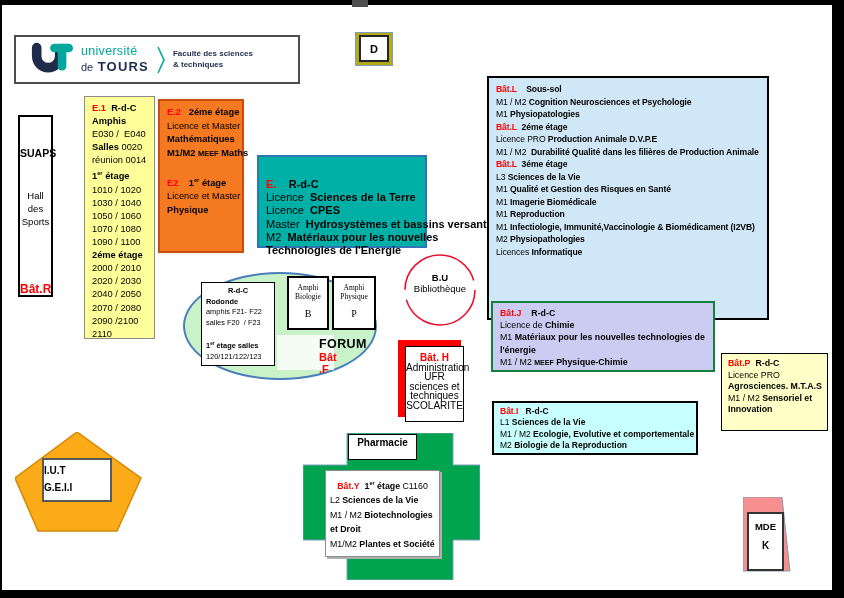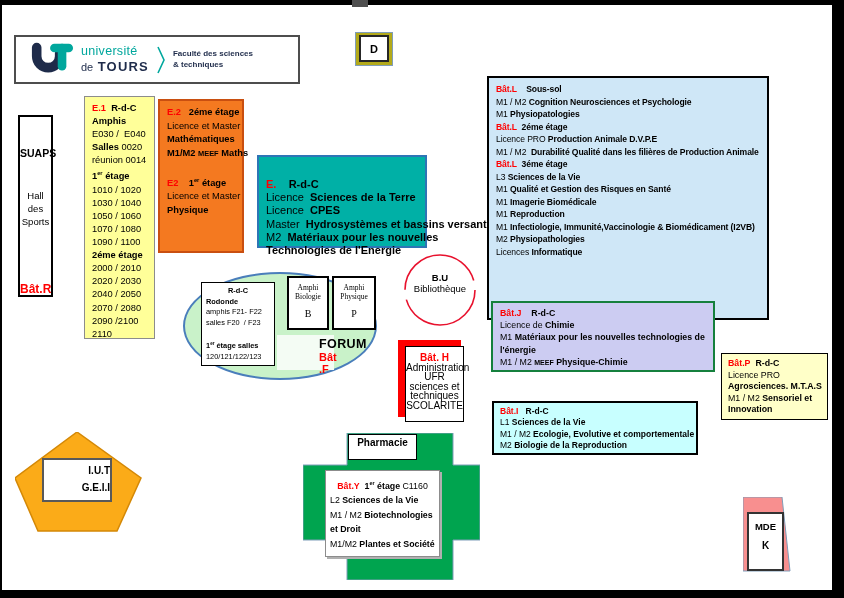--- a/index.html
+++ b/index.html
@@ -47,21 +47,21 @@
   .e1{left:84px;top:96px;width:71px;height:243px;background:#ffff99;border:1px solid #8c8c8c;
       padding:5px 7px;font-size:9.3px;line-height:13.1px;}
   .e2{left:158px;top:99px;width:86px;height:154px;background:#f47920;border:2px solid #c94f10;
       padding:5px 7px;font-size:9.3px;line-height:13.5px;}
   .ebox{left:257px;top:155px;width:170px;height:93px;background:#00b0a6;border:2px solid #2e75b6;
       padding:21px 7px;font-size:11px;line-height:13.2px;}
   .batl{left:487px;top:76px;width:282px;height:244px;background:#cfe7f7;border:2px solid #000;
       padding:5px 7px;font-size:8.6px;line-height:12.5px;letter-spacing:-0.1px;}
   .batj{left:491px;top:301px;width:224px;height:71px;background:#ccccf2;border:2px solid #15803d;
       padding:4px 7px;font-size:8.8px;line-height:12.2px;}
-  .batp{left:721px;top:353px;width:107px;height:67px;background:#ffffc8;border:1px solid #000;
+  .batp{left:721px;top:353px;width:107px;height:78px;background:#ffffc8;border:1px solid #000;
       padding:4px 6px;font-size:8.8px;line-height:11.6px;}
   .bati{left:492px;top:401px;width:206px;height:54px;background:#c8ffff;border:2px solid #000;
       padding:3px 6px;font-size:8.5px;line-height:11.4px;}
 
   
   .ellipse{left:183px;top:272px;width:194px;height:108px;background:#c9f2c9;border:2px solid #4a7ebb;border-radius:50%;}
   .rodonde{left:201px;top:282px;width:74px;height:84px;background:#fff;border:1px solid #000;
       padding:3px 4px;font-size:7.4px;line-height:10.6px;}
   .rodonde .tl:first-child{text-align:center;}
   .amphi{background:#fff;border:2px solid #000;text-align:center;font-size:7.5px;line-height:9px;padding-top:5px;font-family:Liberation Serif, serif;}
@@ -90,21 +90,21 @@
   .pharm-svg{left:303px;top:433px;width:177px;height:147px;}
   .pharmlbl{left:348px;top:434px;width:69px;height:26px;background:#fff;border:1px solid #000;
       text-align:center;font-weight:bold;font-size:10px;line-height:15px;}
   .baty{left:325px;top:470px;width:115px;height:87px;background:#fff;border:1px solid #8c8c8c;
       box-shadow:2px 2px 0 #b0b0b0;padding:5px 4px;font-size:8.8px;line-height:14.4px;}
   .baty .tl:first-child{text-align:center;}
 
   
   .iut-svg{left:15px;top:432px;width:127px;height:100px;}
   .iutbox{left:42px;top:458px;width:70px;height:44px;background:#fff;border:2px solid #595959;
-      text-align:right;font-weight:bold;font-size:10px;padding-top:5px;}
+      text-align:left;font-weight:bold;font-size:10px;padding-top:5px;}
   .iut-l2{margin-top:6px;}
 
   
   .mde-svg{left:743px;top:497px;width:48px;height:75px;}
   .mdebox{left:747px;top:512px;width:37px;height:59px;background:#fff;border:2px solid #333;
       text-align:center;font-weight:bold;font-size:9.5px;padding-top:7px;}
   .mde-k{margin-top:8px;font-size:10px;}
 </style>
 </head>
 <body>

